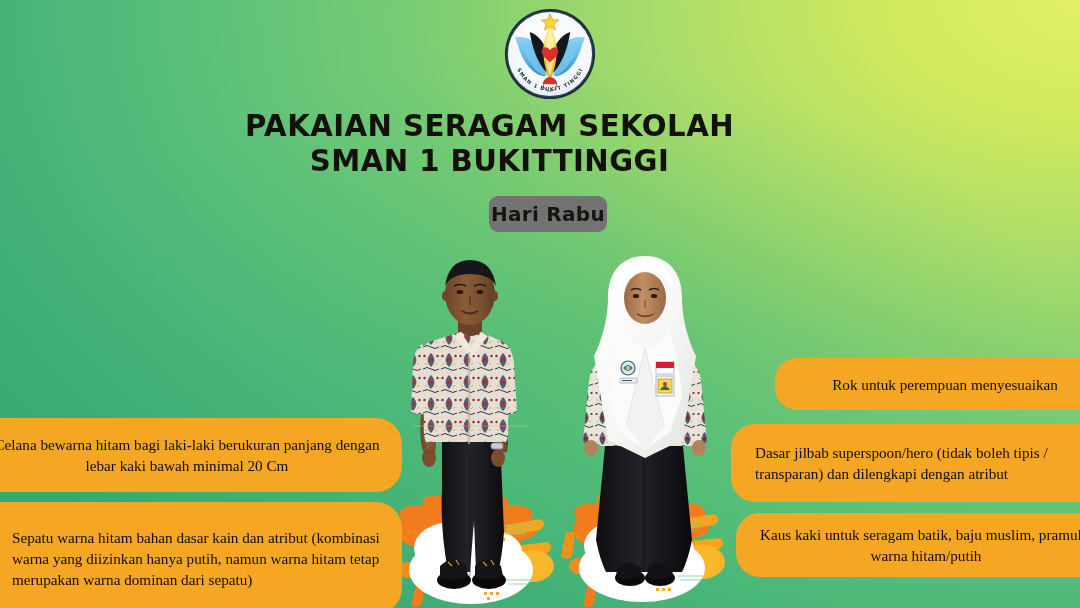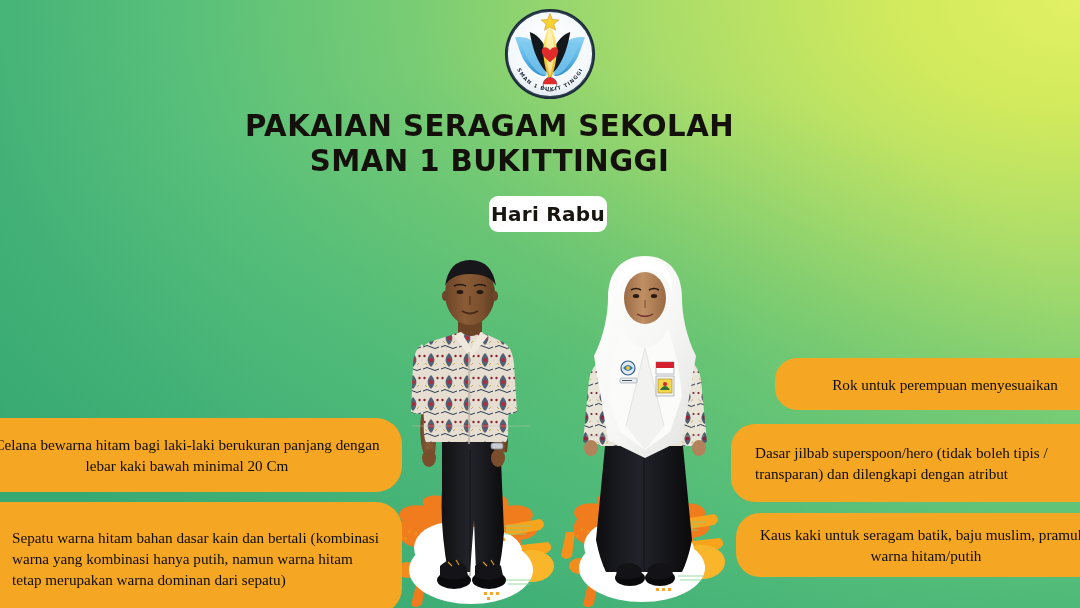--- a/index.html
+++ b/index.html
@@ -30,21 +30,21 @@
     font-weight:bold;
     color:#14110d;
     letter-spacing:.5px;
   }
   .title-line1{ font-size:31px; line-height:34px; transform:scaleX(.94); }
   .title-line2{ font-size:31px; line-height:36px; transform:scaleX(.94); }
 
   .day-badge{
     position:absolute; left:489px; top:196px;
     width:118px; height:36px;
-    background:#ffffff;
+    background:#737373;
     border-radius:9px;
     display:flex; align-items:center; justify-content:center;
     font-family:"DejaVu Sans", sans-serif;
     font-weight:bold; font-size:20px; color:#18140f;
     letter-spacing:.3px;
   }
 
   
   .callout{
     position:absolute;
@@ -365,21 +365,21 @@
       <circle cx="105" cy="144" r="2" fill="#d5202f"></circle>
     </g>
   </svg>
 </div>
 
 <div class="callout c-pants">
   <span>Celana bewarna hitam bagi laki-laki berukuran panjang dengan lebar kaki bawah minimal 20 Cm</span>
 </div>
 
 <div class="callout c-shoes">
-  <span>Sepatu warna hitam bahan dasar kain dan bertali (kombinasi warna yang kombinasi hanya putih, namun warna hitam tetap merupakan warna dominan dari sepatu)</span>
+  <span>Sepatu warna hitam bahan dasar kain dan atribut (kombinasi warna yang diizinkan hanya putih, namun warna hitam tetap merupakan warna dominan dari sepatu)</span>
 </div>
 
 <div class="callout c-skirt">
   <span>Rok untuk perempuan menyesuaikan</span>
 </div>
 
 <div class="callout c-hijab">
   <span>Dasar jilbab superspoon/hero (tidak boleh tipis / transparan) dan dilengkapi dengan atribut</span>
 </div>
 

